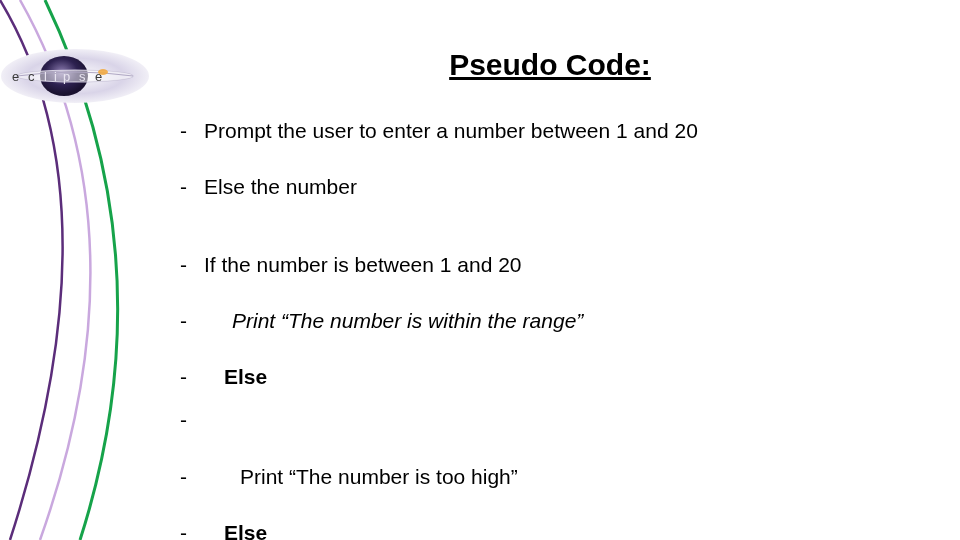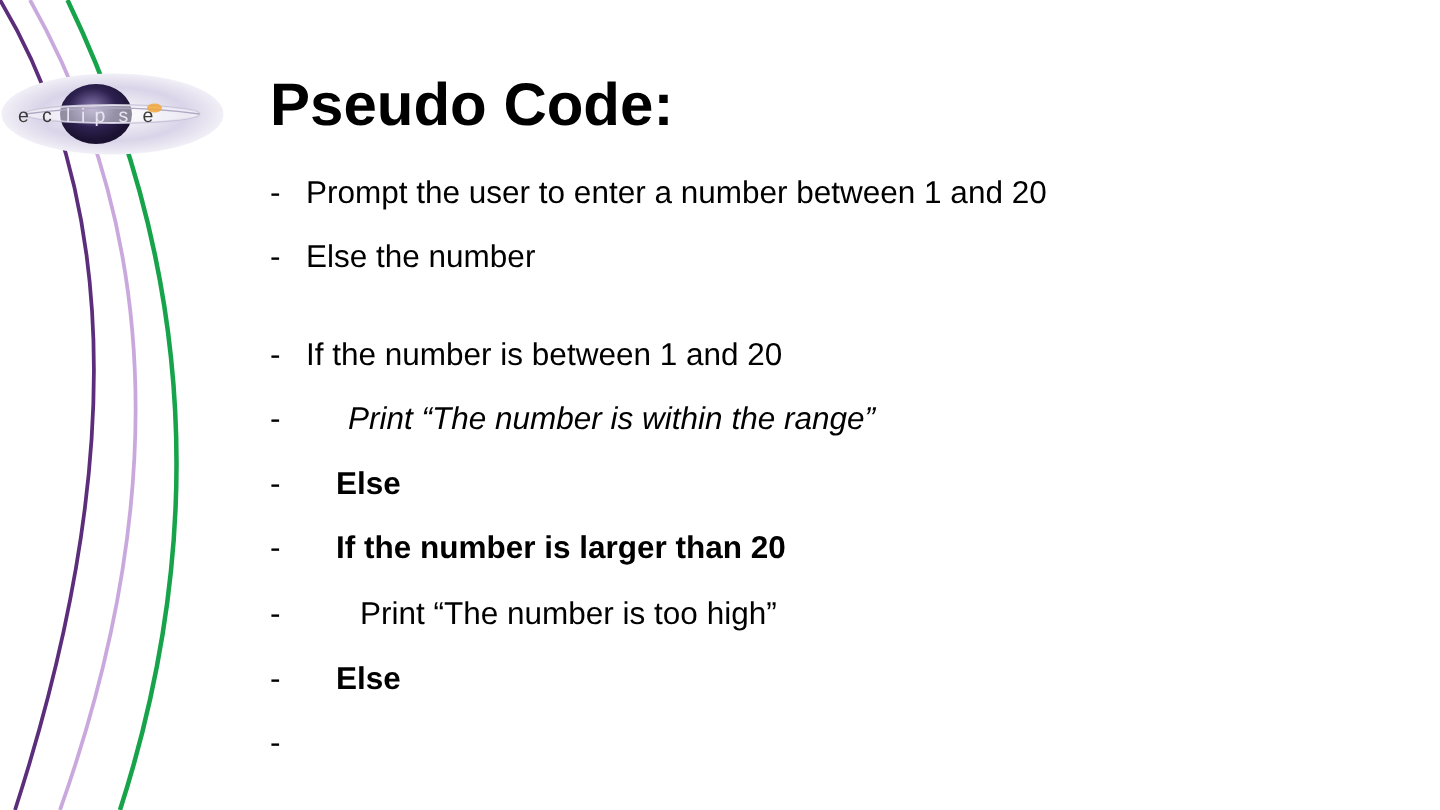--- a/index.html
+++ b/index.html
@@ -28,23 +28,25 @@
     width: 150px;
     height: 56px;
   }
   .content {
     position: absolute;
     left: 180px;
     top: 48px;
     right: 40px;
   }
   .title {
-    font-size: 40px;
+    font-size: 30px;
     font-weight: bold;
+    text-decoration: underline;
     margin: 0 0 14px 0;
+    text-align: center;
   }
   .lines {
     font-size: 21px;
     line-height: 1.1;
   }
   .line {
     display: flex;
     align-items: baseline;
     padding: 10px 0 10px 0;
   }
@@ -52,20 +54,21 @@
     margin-top: 22px;
   }
   .dash {
     width: 24px;
     flex: 0 0 24px;
     text-align: left;
     color: #000;
   }
   .txt {
     white-space: pre;
+    margin-top: 13px;
   }
   .i1 { padding-left: 28px; font-style: italic; }
   .i2 { padding-left: 20px; font-weight: bold; }
   .i3 { padding-left: 36px; }
 </style>
 </head>
 <body>
 
 <svg class="decor" viewBox="0 0 200 540" preserveAspectRatio="none">
   <path d="M 0 0 Q 120 200 10 540" stroke="#5b2d7a" stroke-width="2.5" fill="none"></path>
@@ -129,21 +132,20 @@
       <span class="txt i1">Print “The number is within the range”</span>
     </div>
 
     <div class="line">
       <span class="dash">-</span>
       <span class="txt i2">Else</span>
     </div>
 
     <div class="line">
       <span class="dash">-</span>
-      <span class="txt i2">If the number is larger than 20</span>
     </div>
 
     <div class="line">
       <span class="dash">-</span>
       <span class="txt i3">Print “The number is too high”</span>
     </div>
 
     <div class="line">
       <span class="dash">-</span>
       <span class="txt i2">Else</span>

